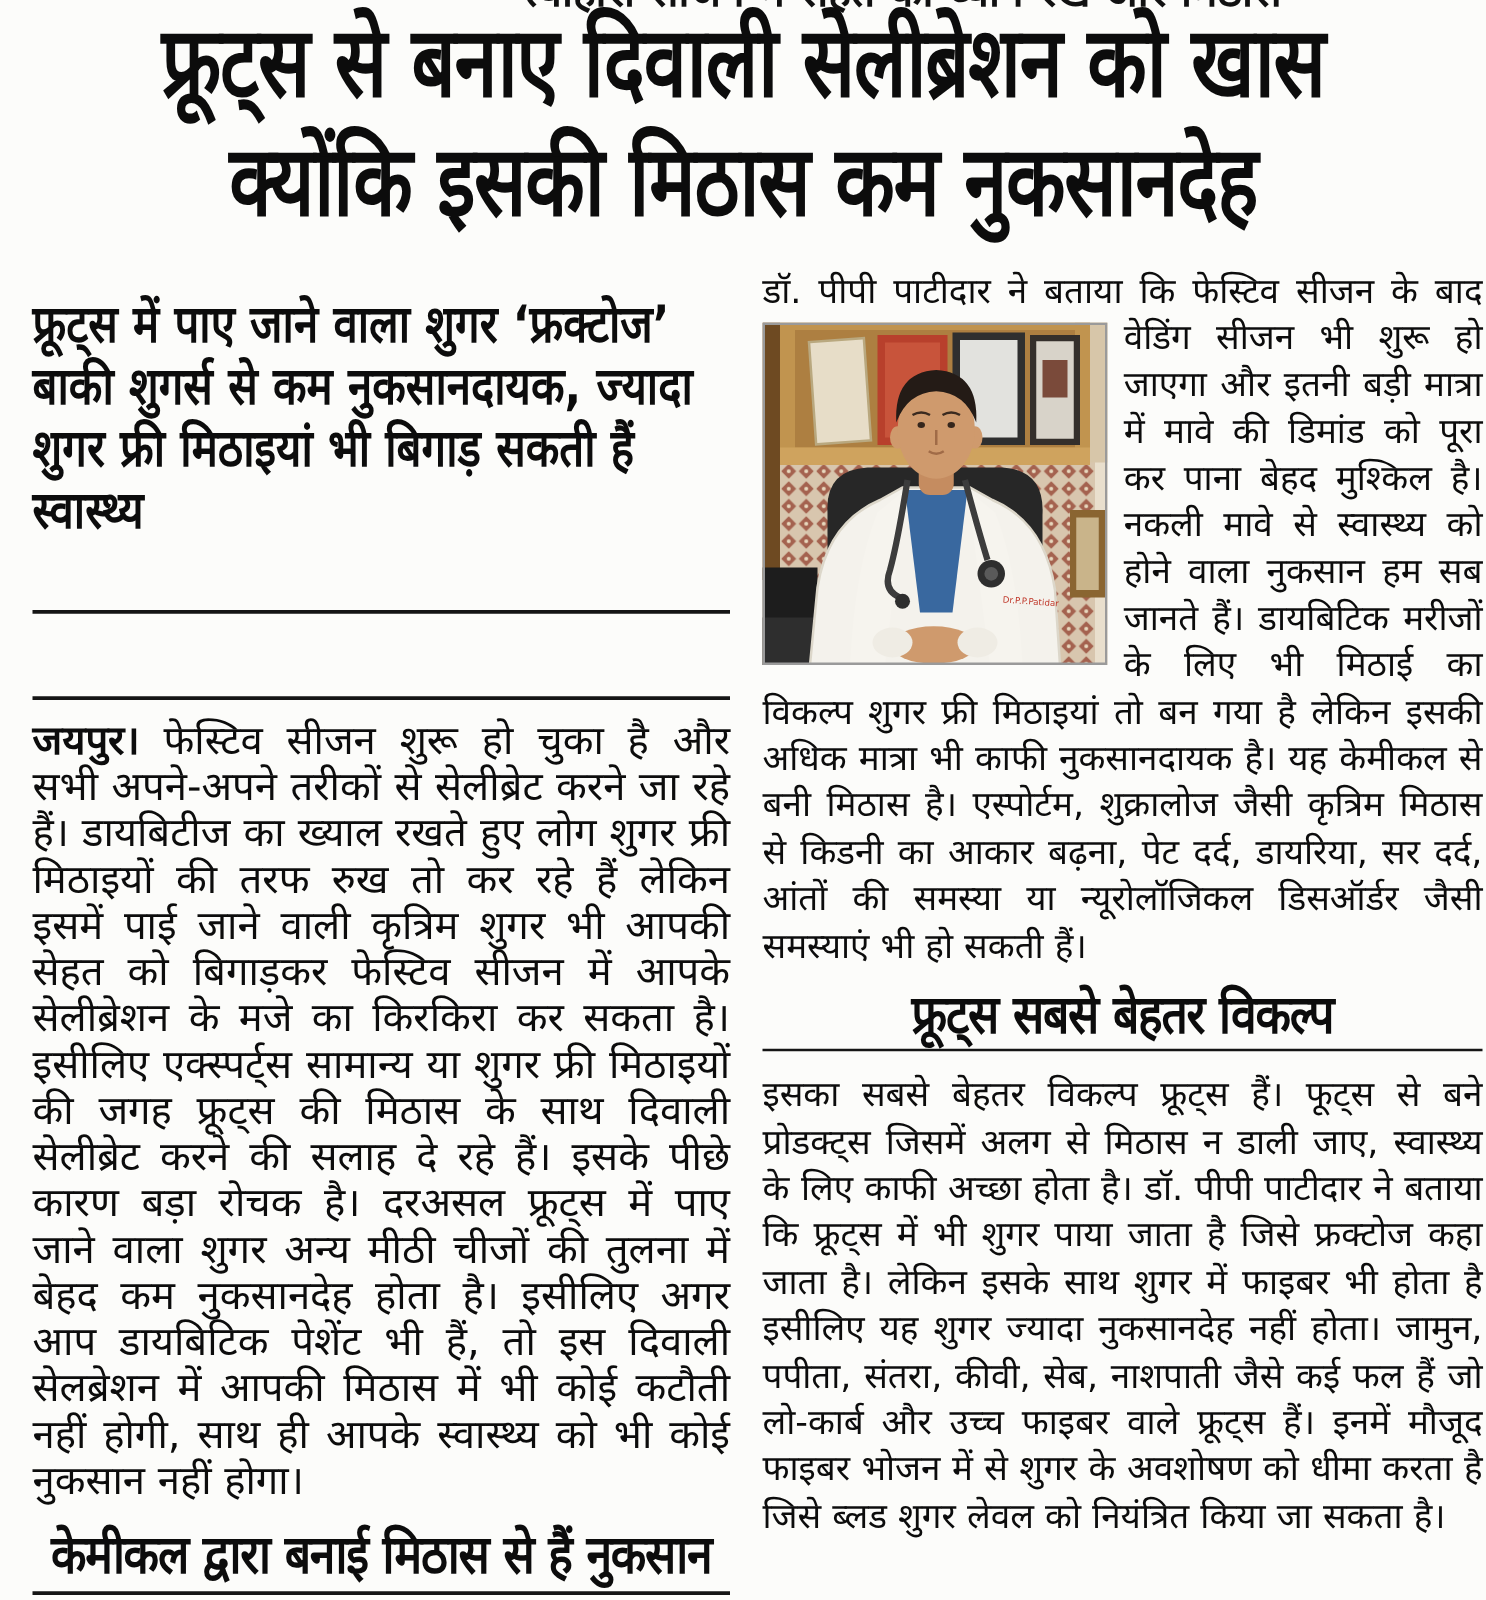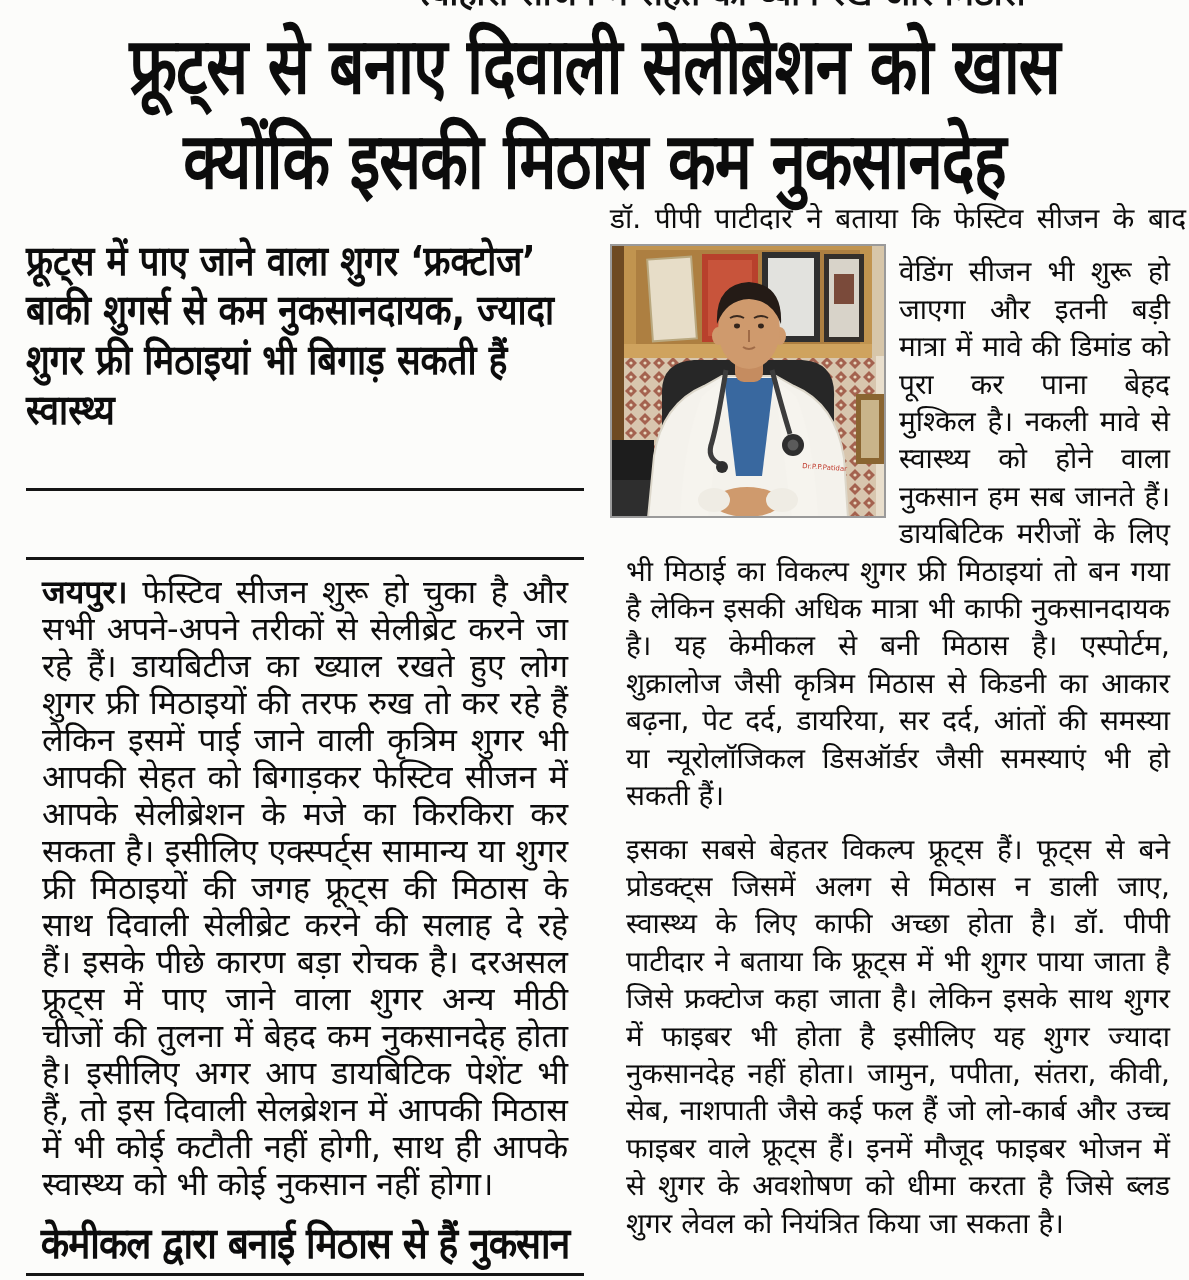--- a/index.html
+++ b/index.html
@@ -6,29 +6,29 @@
   body{
     width:1189px;height:1280px;position:relative;overflow:hidden;
     background:#fcfcfa;color:#0c0c0c;
     font-family:"DejaVu Sans", sans-serif;
   }
   .abs{position:absolute;}
   
   .top-crop{left:420px;top:0;width:620px;height:13px;overflow:hidden;}
   .top-crop .inner{font-size:34px;font-weight:700;white-space:nowrap;margin-top:-31px;color:#111;}
   
-  .headline{left:12px;top:20px;width:1165px;text-align:center;}
+  .headline{left:12px;top:4px;width:1165px;text-align:center;}
   .headline .hl-line{
     font-size:62px;font-weight:900;letter-spacing:-1px;line-height:74px;
     transform:scale(1.0,1.26);transform-origin:center top;white-space:nowrap;
   }
   .headline .hl-line + .hl-line{margin-top:21px;}
   
   .left-col{left:26px;top:236px;width:558px;}
-  .right-col{left:610px;top:200px;width:576px;font-size:28px;line-height:37.4px;text-align:justify;}
+  .right-col{left:610px;top:214px;width:576px;font-size:28px;line-height:37.4px;text-align:justify;}
   .standfirst{
     font-size:35px;font-weight:700;line-height:42px;
     transform:scale(1.0,1.18);transform-origin:left top;height:252px;
   }
   .rule{border:none;border-top:3px solid #151515;margin:0;}
   .rule-thin{border:none;border-top:2px solid #151515;margin:0;}
   .gap-block{height:66px;}
   .body-copy{font-size:32px;line-height:37px;text-align:justify;margin-top:14px;}
   .dateline{font-weight:800;}
   .sec-head{
@@ -40,21 +40,21 @@
   .byline-line{font-size:36px;line-height:36px;margin-top:25px;text-align:justify;font-style:italic;}
   .byline-line .stretch{display:block;text-align:justify;text-align-last:justify;}
   .rc-line1{text-align:justify;text-align-last:justify;white-space:normal;}
   .photo-wrap{
     float:left;width:276px;height:274px;margin:7px 13px 5px 0;
     background:#e9dfcd;
   }
   .photo-wrap svg{display:block;}
   .rc-heading-block{clear:none;margin-top:12px;margin-bottom:16px;}
   .rc-heading-block .rule-thin{margin-top:8px;}
-  p{margin:16px;}
+  p{margin:0;}
 </style>
 </head>
 <body>
 
 <div class="abs top-crop">
   <div class="inner">त्योहारी सीजन में सेहत का ध्यान रखें और मिठास चुनें समझदारी से</div>
 </div>
 
 <div class="abs headline">
   <div class="hl-line">फ्रूट्स से बनाए दिवाली सेलीब्रेशन को खास</div>
@@ -149,15 +149,19 @@
         <circle cx="112" cy="223" r="6" fill="#2e2e2e" stroke="none"></circle>
       </g>
 
       <text x="192" y="224" font-size="7" fill="#c0392b" transform="rotate(4 192 224)">Dr.P.P.Patidar</text>
       <rect x="1" y="1" width="274" height="272" fill="none" stroke="#9a9a9a" stroke-width="2"></rect>
     </svg>
   </div>
 
   <p><span>वेडिंग सीजन भी शुरू हो जाएगा और इतनी बड़ी मात्रा में मावे की डिमांड को पूरा कर पाना बेहद मुश्किल है। नकली मावे से स्वास्थ्य को होने वाला नुकसान हम सब जानते हैं। डायबिटिक मरीजों के लिए भी मिठाई का</span> <span>विकल्प शुगर फ्री मिठाइयां तो बन गया है लेकिन इसकी अधिक मात्रा भी काफी नुकसानदायक है। यह केमीकल से बनी मिठास है। एस्पोर्टम, शुक्रालोज जैसी कृत्रिम मिठास से किडनी का आकार बढ़ना, पेट दर्द, डायरिया, सर दर्द, आंतों की समस्या या न्यूरोलॉजिकल डिसऑर्डर जैसी समस्याएं भी हो सकती हैं।</span></p>
 
+  <div class="rc-heading-block">
+    <div class="sec-head">फ्रूट्स सबसे बेहतर विकल्प</div>
+    <hr class="rule-thin">
+  </div>
 
   <p>इसका सबसे बेहतर विकल्प फ्रूट्स हैं। फूट्स से बने प्रोडक्ट्स जिसमें अलग से मिठास न डाली जाए, स्वास्थ्य के लिए काफी अच्छा होता है। डॉ. पीपी पाटीदार ने बताया कि फ्रूट्स में भी शुगर पाया जाता है जिसे फ्रक्टोज कहा जाता है। लेकिन इसके साथ शुगर में फाइबर भी होता है इसीलिए यह शुगर ज्यादा नुकसानदेह नहीं होता। जामुन, पपीता, संतरा, कीवी, सेब, नाशपाती जैसे कई फल हैं जो लो-कार्ब और उच्च फाइबर वाले फ्रूट्स हैं। इनमें मौजूद फाइबर भोजन में से शुगर के अवशोषण को धीमा करता है जिसे ब्लड शुगर लेवल को नियंत्रित किया जा सकता है।</p>
 </div>
 
 </body></html>

